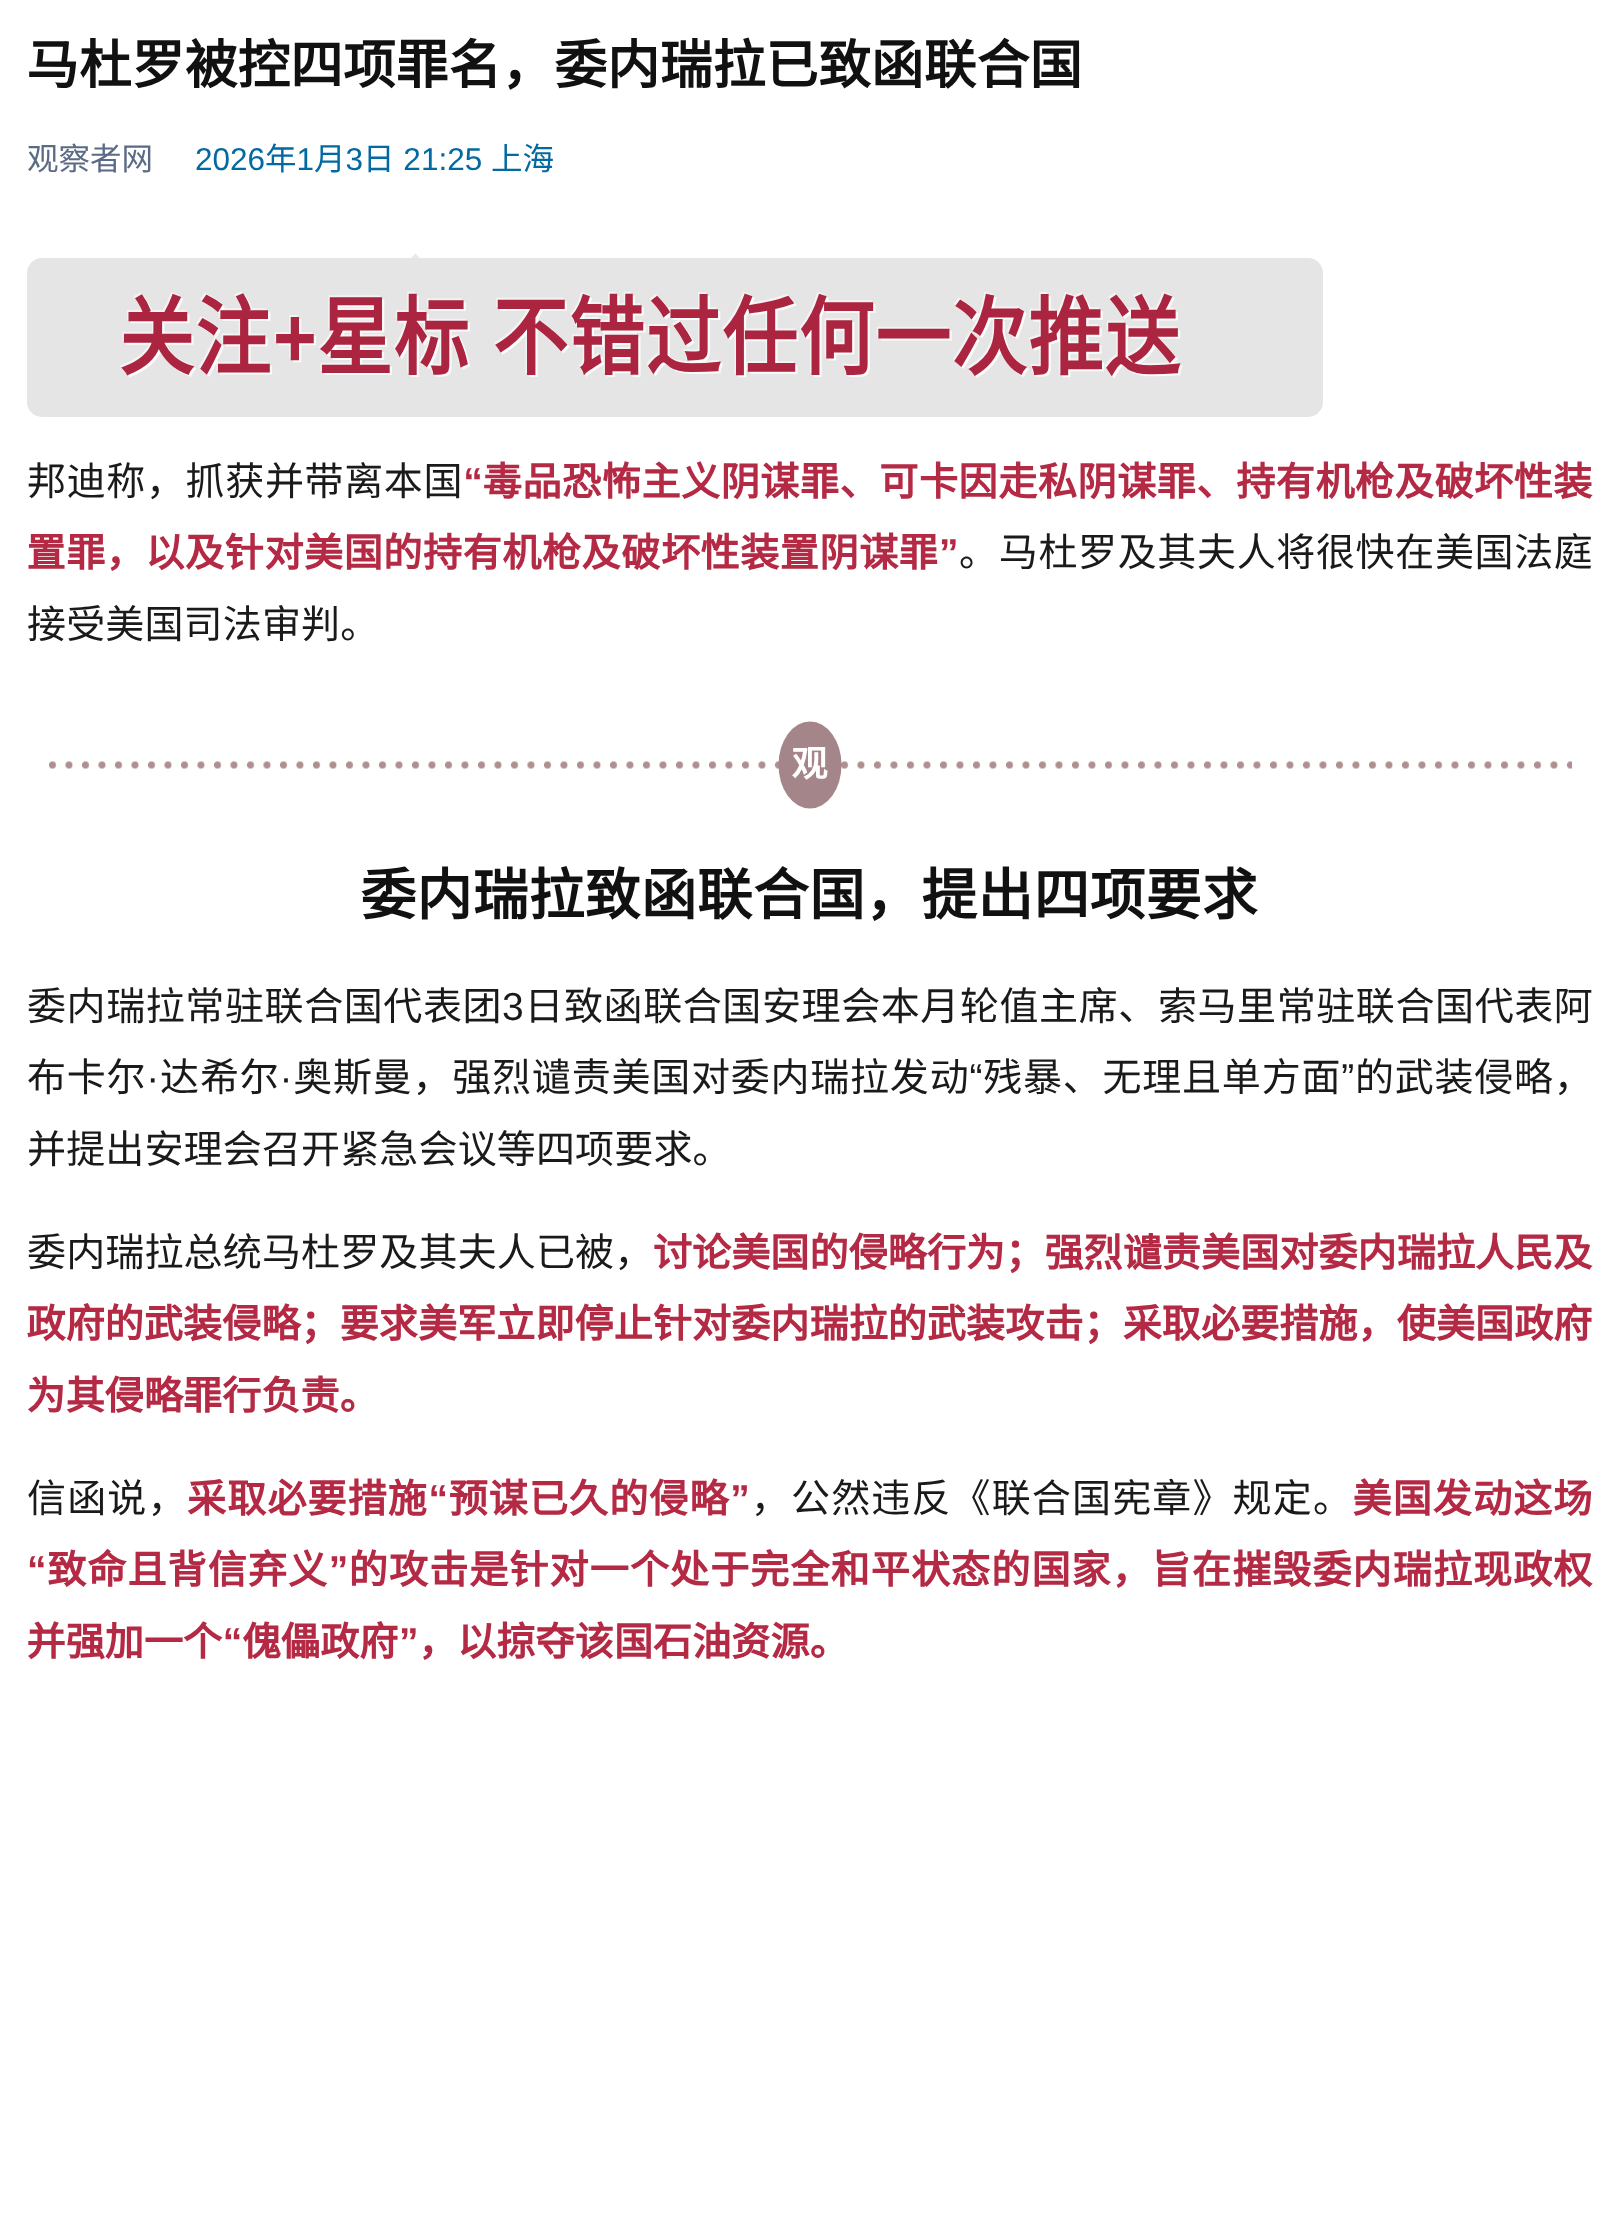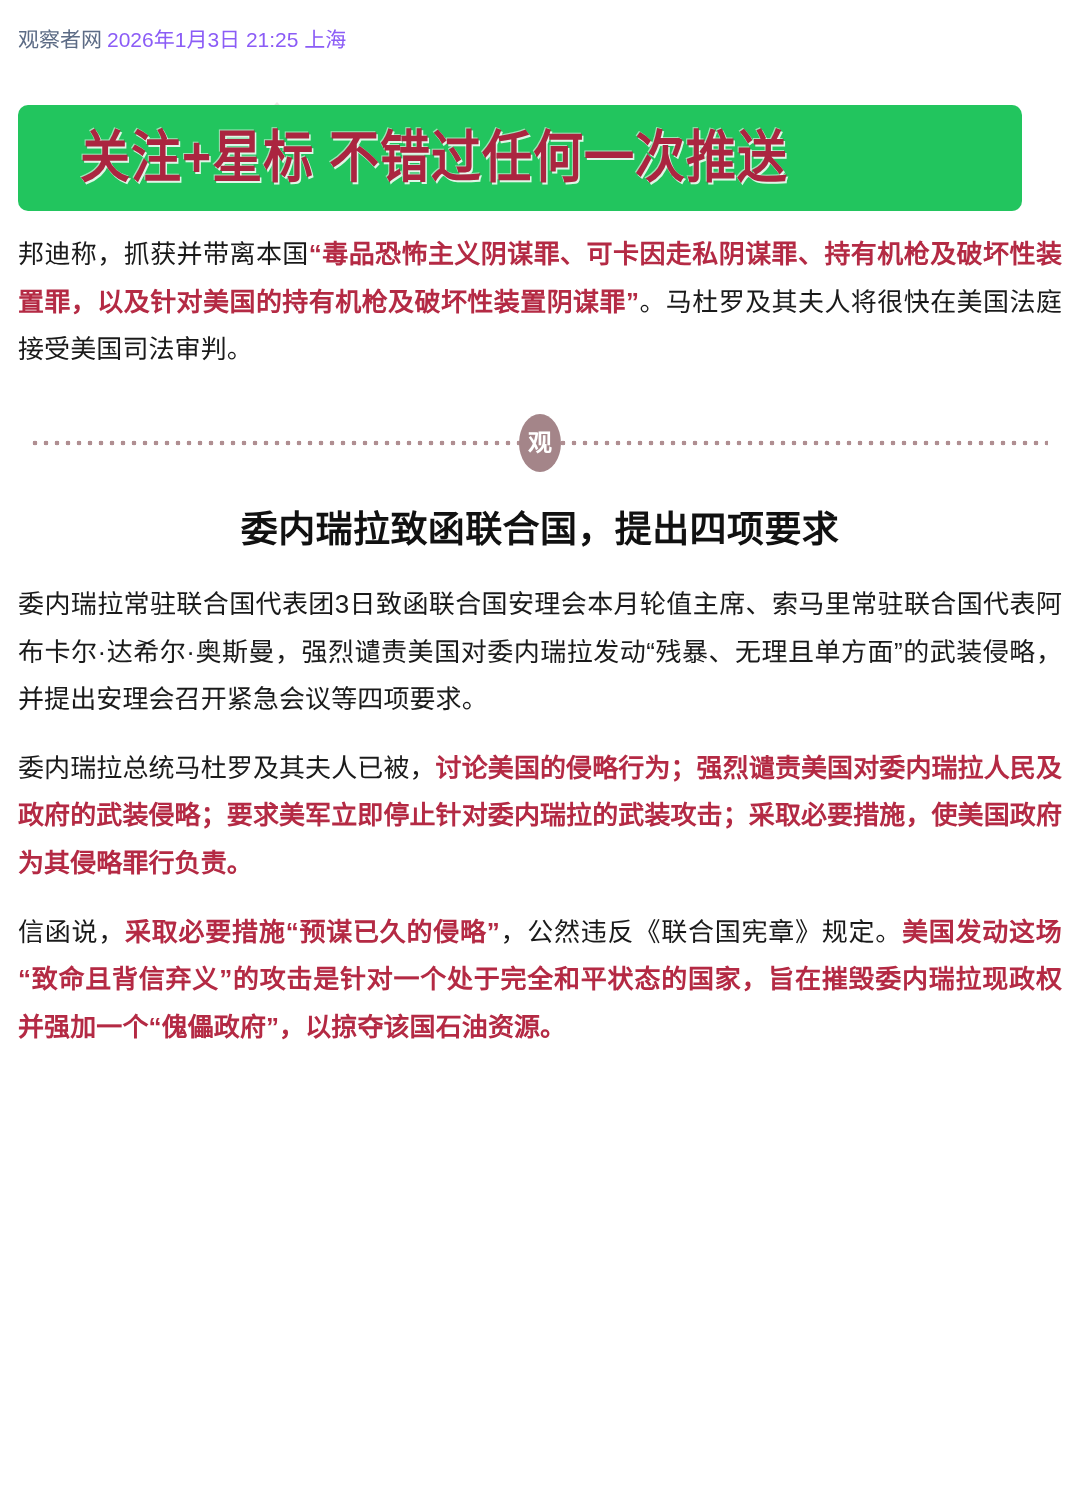--- a/index.html
+++ b/index.html
@@ -31,51 +31,51 @@
     color: #111111;
     margin: 22px 0 0 0;
     padding: 0;
   }
   .byline {
     margin-top: 26px;
     font-size: 21px;
     line-height: 1.3;
     display: flex;
     align-items: baseline;
-    gap: 5px;
+    gap: 28px;
     white-space: nowrap;
   }
   .byline-source {
     color: #5c6b85;
   }
   .byline-meta {
-    color: #8b5cf6;
+    color: #0369a1;
   }
 
   
   .promo-wrap {
     position: relative;
     margin-top: 36px;
     padding-top: 16px;
   }
   .promo-notch {
     position: absolute;
     top: 13px;
     left: 242px;
     width: 0;
     height: 0;
     border-left: 17px solid transparent;
     border-right: 17px solid transparent;
     border-bottom: 18px solid #f2e3e5;
   }
   .promo-banner {
     position: relative;
-    width: 1004px;
+    width: 864px;
     height: 106px;
-    background: #22c55e;
+    background: #e5e5e5;
     border-radius: 10px;
     display: flex;
     align-items: center;
     overflow: hidden;
   }
   .promo-text {
     font-size: 50px;
     font-weight: 700;
     line-height: 1;
     color: #ab2540;
@@ -160,20 +160,21 @@
     color: #111111;
     margin: 8px 0 28px 0;
     letter-spacing: 0.4px;
   }
 </style>
 </head>
 <body>
 
 <div class="page">
 
+  <h1 class="article-title">马杜罗被控四项罪名，委内瑞拉已致函联合国</h1>
 
   <div class="byline">
     <span class="byline-source">观察者网</span>
     <span class="byline-meta">2026年1月3日 21:25  上海</span>
   </div>
 
   <div class="promo-wrap">
     <div class="promo-notch"></div>
     <div class="promo-banner">
       <span class="promo-text">关注+星标 不错过任何一次推送</span>

